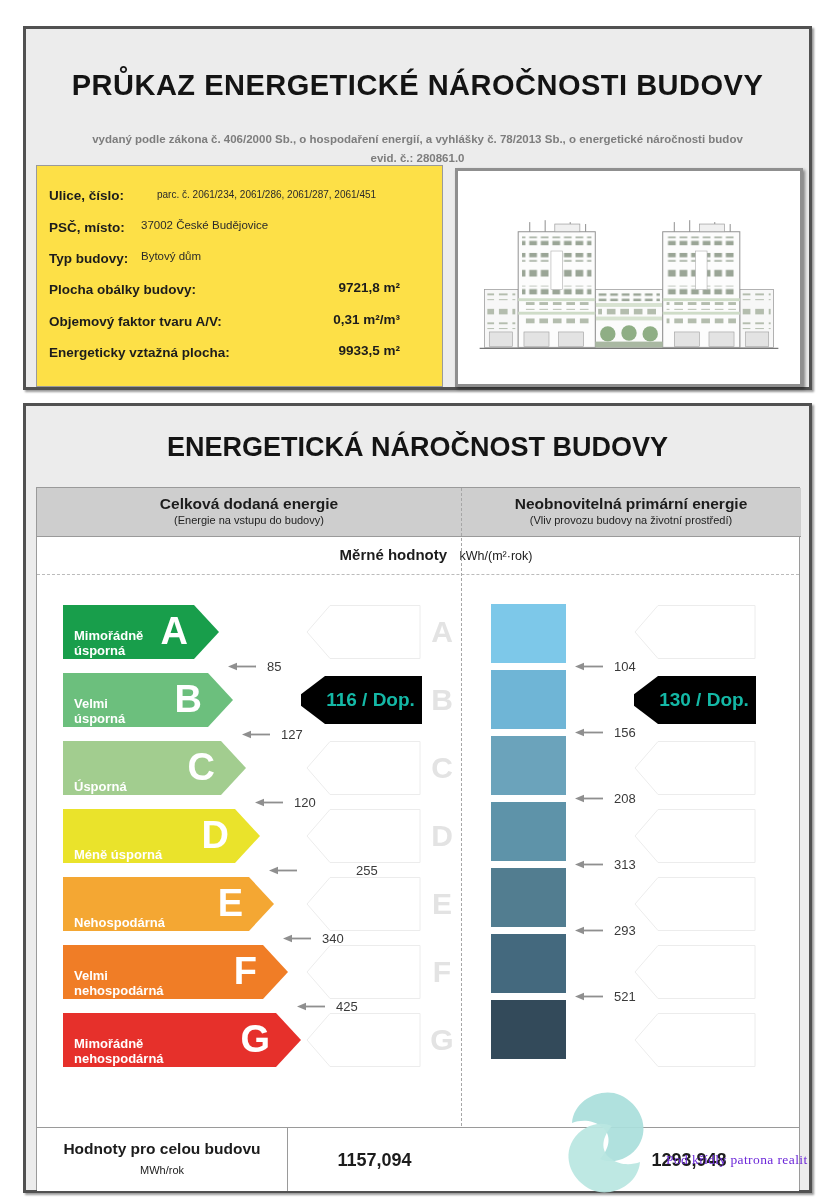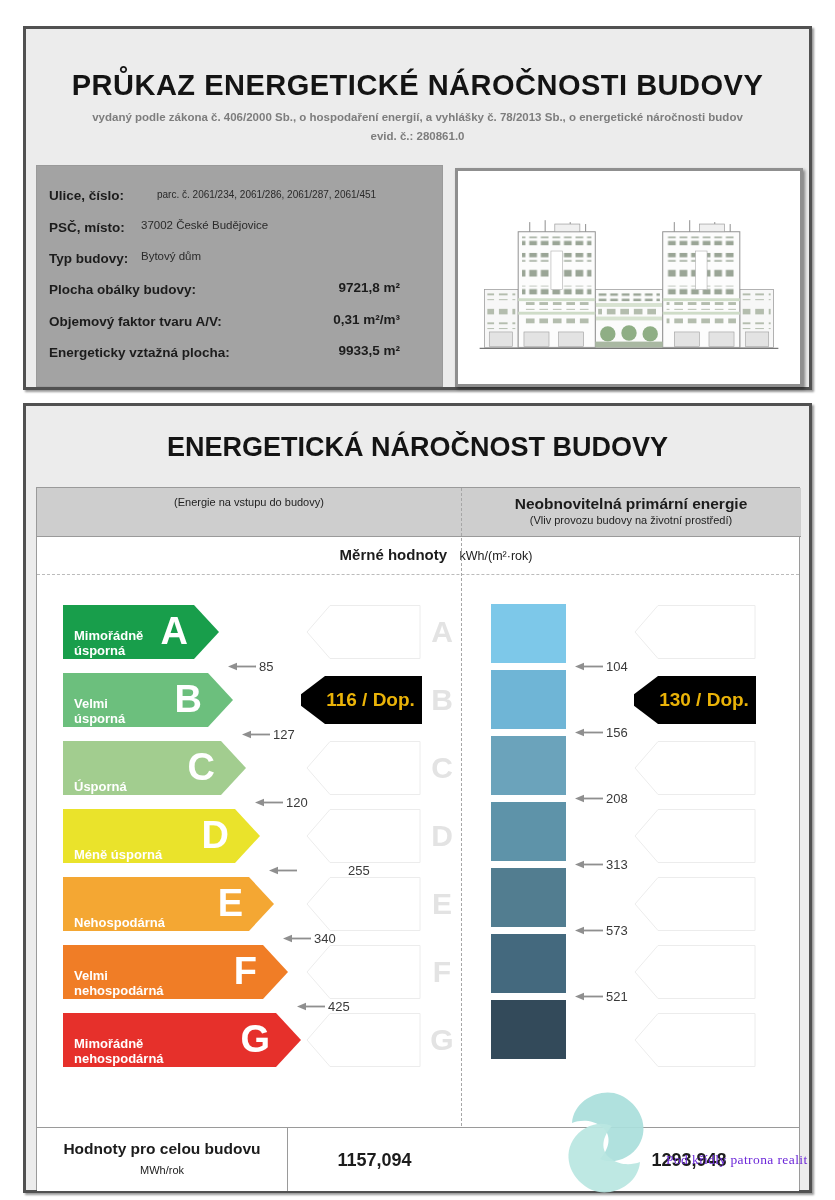--- a/index.html
+++ b/index.html
@@ -9,24 +9,24 @@
   
   .frame-box { position:absolute; left:23px; width:789px; background:#ececec;
     border:3px solid #515151; box-shadow:2px 2px 2px rgba(0,0,0,.4); }
   #box-top { top:26px; height:364px; }
   #box-main { top:403px; height:790px; }
 
   
   .doc-title { text-align:center; font-weight:bold; font-size:29px; letter-spacing:.5px;
     padding-top:40px; color:#141414; }
   .doc-subtitle { text-align:center; font-weight:bold; font-size:11.5px; color:#7d7d7d;
-    margin-top:6px; line-height:1.65; }
+    margin-top:28px; line-height:1.65; }
 
   .info-panel { position:absolute; left:10px; top:136px; width:407px; height:222px;
-    background:#a3a3a3; border:1px solid #9a9a9a; }
+    background:#fde047; border:1px solid #9a9a9a; }
   .info-row { position:absolute; left:12px; right:14px; height:20px; }
   .info-label { font-weight:bold; font-size:13.5px; }
   .info-value { position:absolute; left:92px; top:1px; font-size:11.5px; color:#2a2a2a; }
   .info-value.small { font-size:10px; top:3px;padding-left:16px; }
   .metric-value { position:absolute; right:28px; top:0; font-weight:bold; font-size:13.5px; }
 
   .photo-panel { position:absolute; left:429px; top:139px; width:348px; height:219px;
     background:#ffffff; border:3px solid #8f8f8f; box-shadow:2px 2px 3px rgba(0,0,0,.45);
     display:flex; align-items:center; justify-content:center; }
 
@@ -46,26 +46,26 @@
   #measured-row .mu { font-size:12.5px; margin-left:8px;margin-top:23px; }
   #hdash { position:absolute; left:0; top:86px; width:100%; border-top:1px dashed #bbbbbb; }
 
   .scale-arrow { position:absolute; left:26px; height:54px; display:flex; align-items:flex-end;
     color:#fff; clip-path:polygon(0 0, calc(100% - 25px) 0, 100% 50%, calc(100% - 25px) 100%, 0 100%); }
   .arrow-label { padding-left:11px; font-weight:bold; font-size:13px; line-height:1.15; }
   .arrow-letter { position:absolute; right:31px; top:50%; transform:translateY(-52%);
     font-size:38px; font-weight:bold; }
 
   .marker { position:absolute; height:14px; display:flex; align-items:center; }
-  .marker .num { margin-left:2px; font-size:13px; color:#3a3a3a; }
+  .marker .num { margin-left:10px; font-size:13px; color:#3a3a3a; }
 
   .ghost-letter { position:absolute; width:40px; height:54px; line-height:54px; text-align:center;
     font-size:30px; font-weight:bold; color:#e3e3e3; }
 
-  .badge { position:absolute; height:48px; background:#000; color:#eab308; font-weight:bold;
+  .badge { position:absolute; height:48px; background:#000; color:#14b8a6; font-weight:bold;
     font-size:19px; line-height:48px; text-align:center; padding-left:18px;
     clip-path:polygon(24px 0, 100% 0, 100% 100%, 24px 100%, 0 62%, 0 38%); }
 
   .square { position:absolute; left:454px; width:75px; height:59px; }
 
   
   #totals { position:absolute; left:0; top:639px; width:100%; height:64px; background:#fff;
     border-top:1px solid #9a9a9a; }
   #totals .cell-label { position:absolute; left:0; top:0; width:251px; height:100%;
     border-right:1px solid #9a9a9a; text-align:center; padding-top:12px; }
@@ -202,20 +202,21 @@
       <rect x="238" y="44" width="26" height="8" fill="#f0f0f0" stroke="#999" stroke-width="0.7"></rect>
     </svg>
   </div>
 </div>
 
 <div class="frame-box" id="box-main">
   <div class="section-title">ENERGETICKÁ NÁROČNOST BUDOVY</div>
 
   <div id="chart-frame">
     <div class="col-header" style="left:0;width:424px;">
+      <span class="t">Celková dodaná energie</span>
       <span class="s">(Energie na vstupu do budovy)</span>
     </div>
     <div class="col-header" style="left:424px;width:340px;">
       <span class="t">Neobnovitelná primární energie</span>
       <span class="s">(Vliv provozu budovy na životní prostředí)</span>
     </div>
 
     <div id="measured-row">
       <span class="ml">Měrné hodnoty</span>
       <span class="mu">kWh/(m²·rok)</span>
@@ -370,21 +371,21 @@
             <line x1="29" y1="4.5" x2="9" y2="4.5" stroke="#8f8f8f" stroke-width="1.8"></line>
             <path d="M1,4.5 L10,0.8 L10,8.2 Z" fill="#8f8f8f"></path>
           </svg>
           <span class="num">313</span>
         </div>
         <div class="marker" style="left: 537px; top: 435px;">
           <svg width="30" height="9" viewBox="0 0 30 9">
             <line x1="29" y1="4.5" x2="9" y2="4.5" stroke="#8f8f8f" stroke-width="1.8"></line>
             <path d="M1,4.5 L10,0.8 L10,8.2 Z" fill="#8f8f8f"></path>
           </svg>
-          <span class="num">573</span>
+          <span class="num">293</span>
         </div>
         <div class="marker" style="left: 537px; top: 501px;">
           <svg width="30" height="9" viewBox="0 0 30 9">
             <line x1="29" y1="4.5" x2="9" y2="4.5" stroke="#8f8f8f" stroke-width="1.8"></line>
             <path d="M1,4.5 L10,0.8 L10,8.2 Z" fill="#8f8f8f"></path>
           </svg>
           <span class="num">521</span>
         </div>
         <div class="badge" style="left: 264px; top: 188px; width: 121px;">116 / Dop.</div>
         <div class="badge" style="left: 597px; top: 188px; width: 122px;">130 / Dop.</div>

